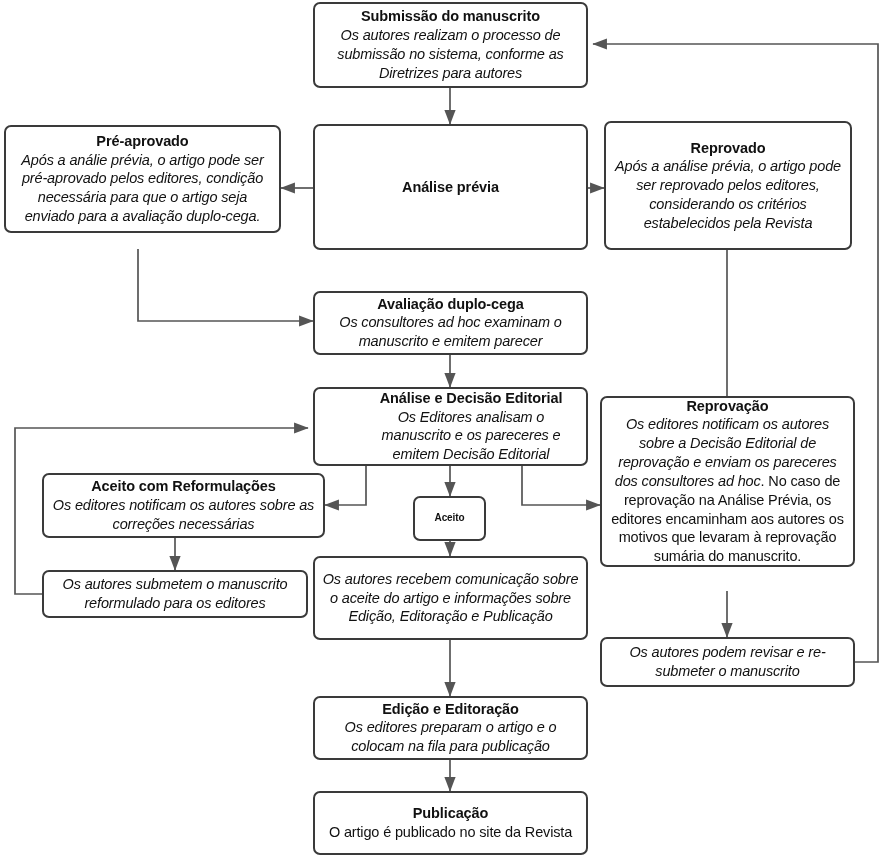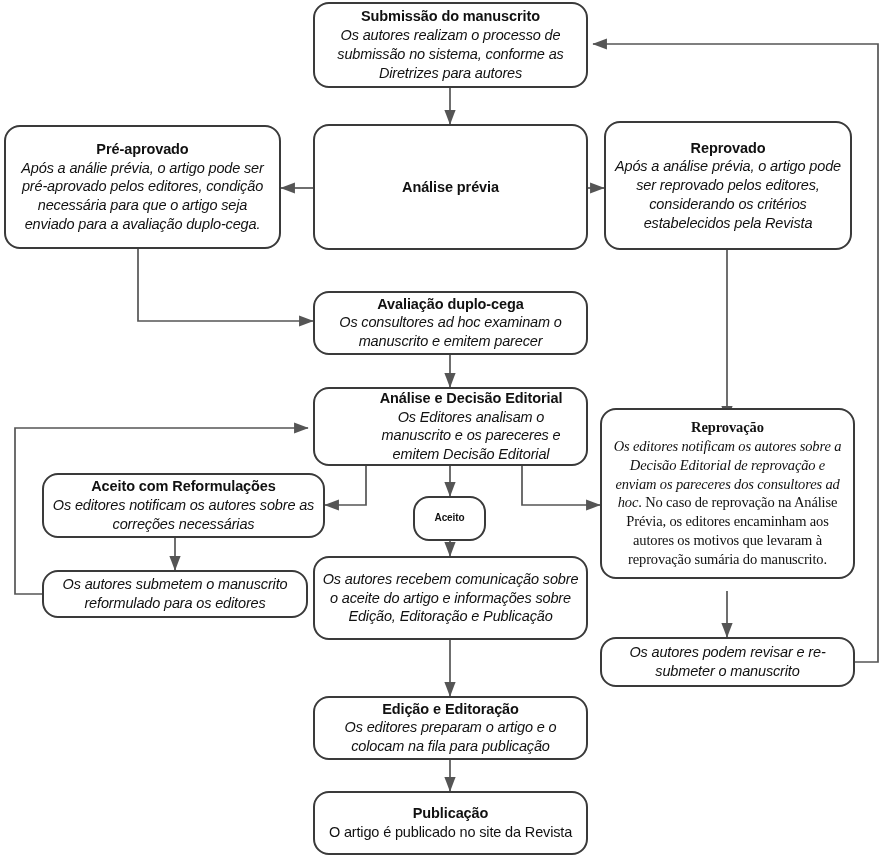--- a/index.html
+++ b/index.html
@@ -5,21 +5,21 @@
   html,body{margin:0;padding:0;background:#ffffff;}
   body{width:886px;height:858px;font-family:"Liberation Sans","DejaVu Sans",sans-serif;color:#111111;}
   #canvas{position:relative;width:886px;height:858px;overflow:hidden;}
   #edges{position:absolute;left:0;top:0;width:886px;height:858px;}
 
   .node{
     position:absolute;
     box-sizing:border-box;
     background:#ffffff;
     border:2px solid #3a3a3a;
-    border-radius:16px;
+    border-radius:7px;
     display:flex;
     flex-direction:column;
     align-items:center;
     justify-content:center;
     text-align:center;
     padding:4px 7px;
     z-index:3;
   }
   .node .ttl{
     font-weight:bold;
@@ -88,21 +88,21 @@
 
   <div class="node titled" style="left:313px;top:2px;width:275px;height:86px;">
     <div class="ttl">Submissão do manuscrito</div>
     <div class="bdy">Os autores realizam o processo de submissão no sistema, conforme as Diretrizes para autores</div>
   </div>
 
   <div class="node titled" style="left:313px;top:124px;width:275px;height:126px;">
     <div class="ttl">Análise prévia</div>
   </div>
 
-  <div class="node titled" style="left:4px;top:125px;width:277px;height:124px;">
+  <div class="node titled" style="left:4px;top:125px;width:277px;height:108px;">
     <div class="ttl">Pré-aprovado</div>
     <div class="bdy">Após a análie prévia, o artigo pode ser pré-aprovado pelos editores, condição necessária para que o artigo seja enviado para a avaliação duplo-cega.</div>
   </div>
 
   <div class="node titled" style="left:604px;top:121px;width:248px;height:129px;">
     <div class="ttl">Reprovado</div>
     <div class="bdy">Após a análise prévia, o artigo pode ser reprovado pelos editores, considerando os critérios estabelecidos pela Revista</div>
   </div>
 
   <div class="node titled" style="left:313px;top:291px;width:275px;height:64px;">
@@ -125,21 +125,21 @@
   </div>
 
   <div class="node chip" style="left:413px;top:496px;width:73px;height:45px;">
     <div class="ttl">Aceito</div>
   </div>
 
   <div class="node single" style="left:313px;top:556px;width:275px;height:84px;">
     <div class="bdy">Os autores recebem comunicação sobre o aceite do artigo e informações sobre Edição, Editoração e Publicação</div>
   </div>
 
-  <div class="node titled" style="left:600px;top:408px;width:255px;height:171px;font-family:Liberation Serif, serif;">
+  <div class="node titled" style="left:600px;top:396px;width:255px;height:171px;">
     <div class="ttl">Reprovação</div>
     <div class="bdy"><span>Os editores notificam os autores sobre a Decisão Editorial de reprovação e enviam os pareceres dos consultores ad hoc</span><span class="up">. No caso de reprovação na Análise Prévia, os editores encaminham aos autores os motivos que levaram à reprovação sumária do manuscrito.</span></div>
   </div>
 
   <div class="node single" style="left:600px;top:637px;width:255px;height:50px;">
     <div class="bdy">Os autores podem revisar e re-submeter o manuscrito</div>
   </div>
 
   <div class="node titled" style="left:313px;top:696px;width:275px;height:64px;">
     <div class="ttl">Edição e Editoração</div>

